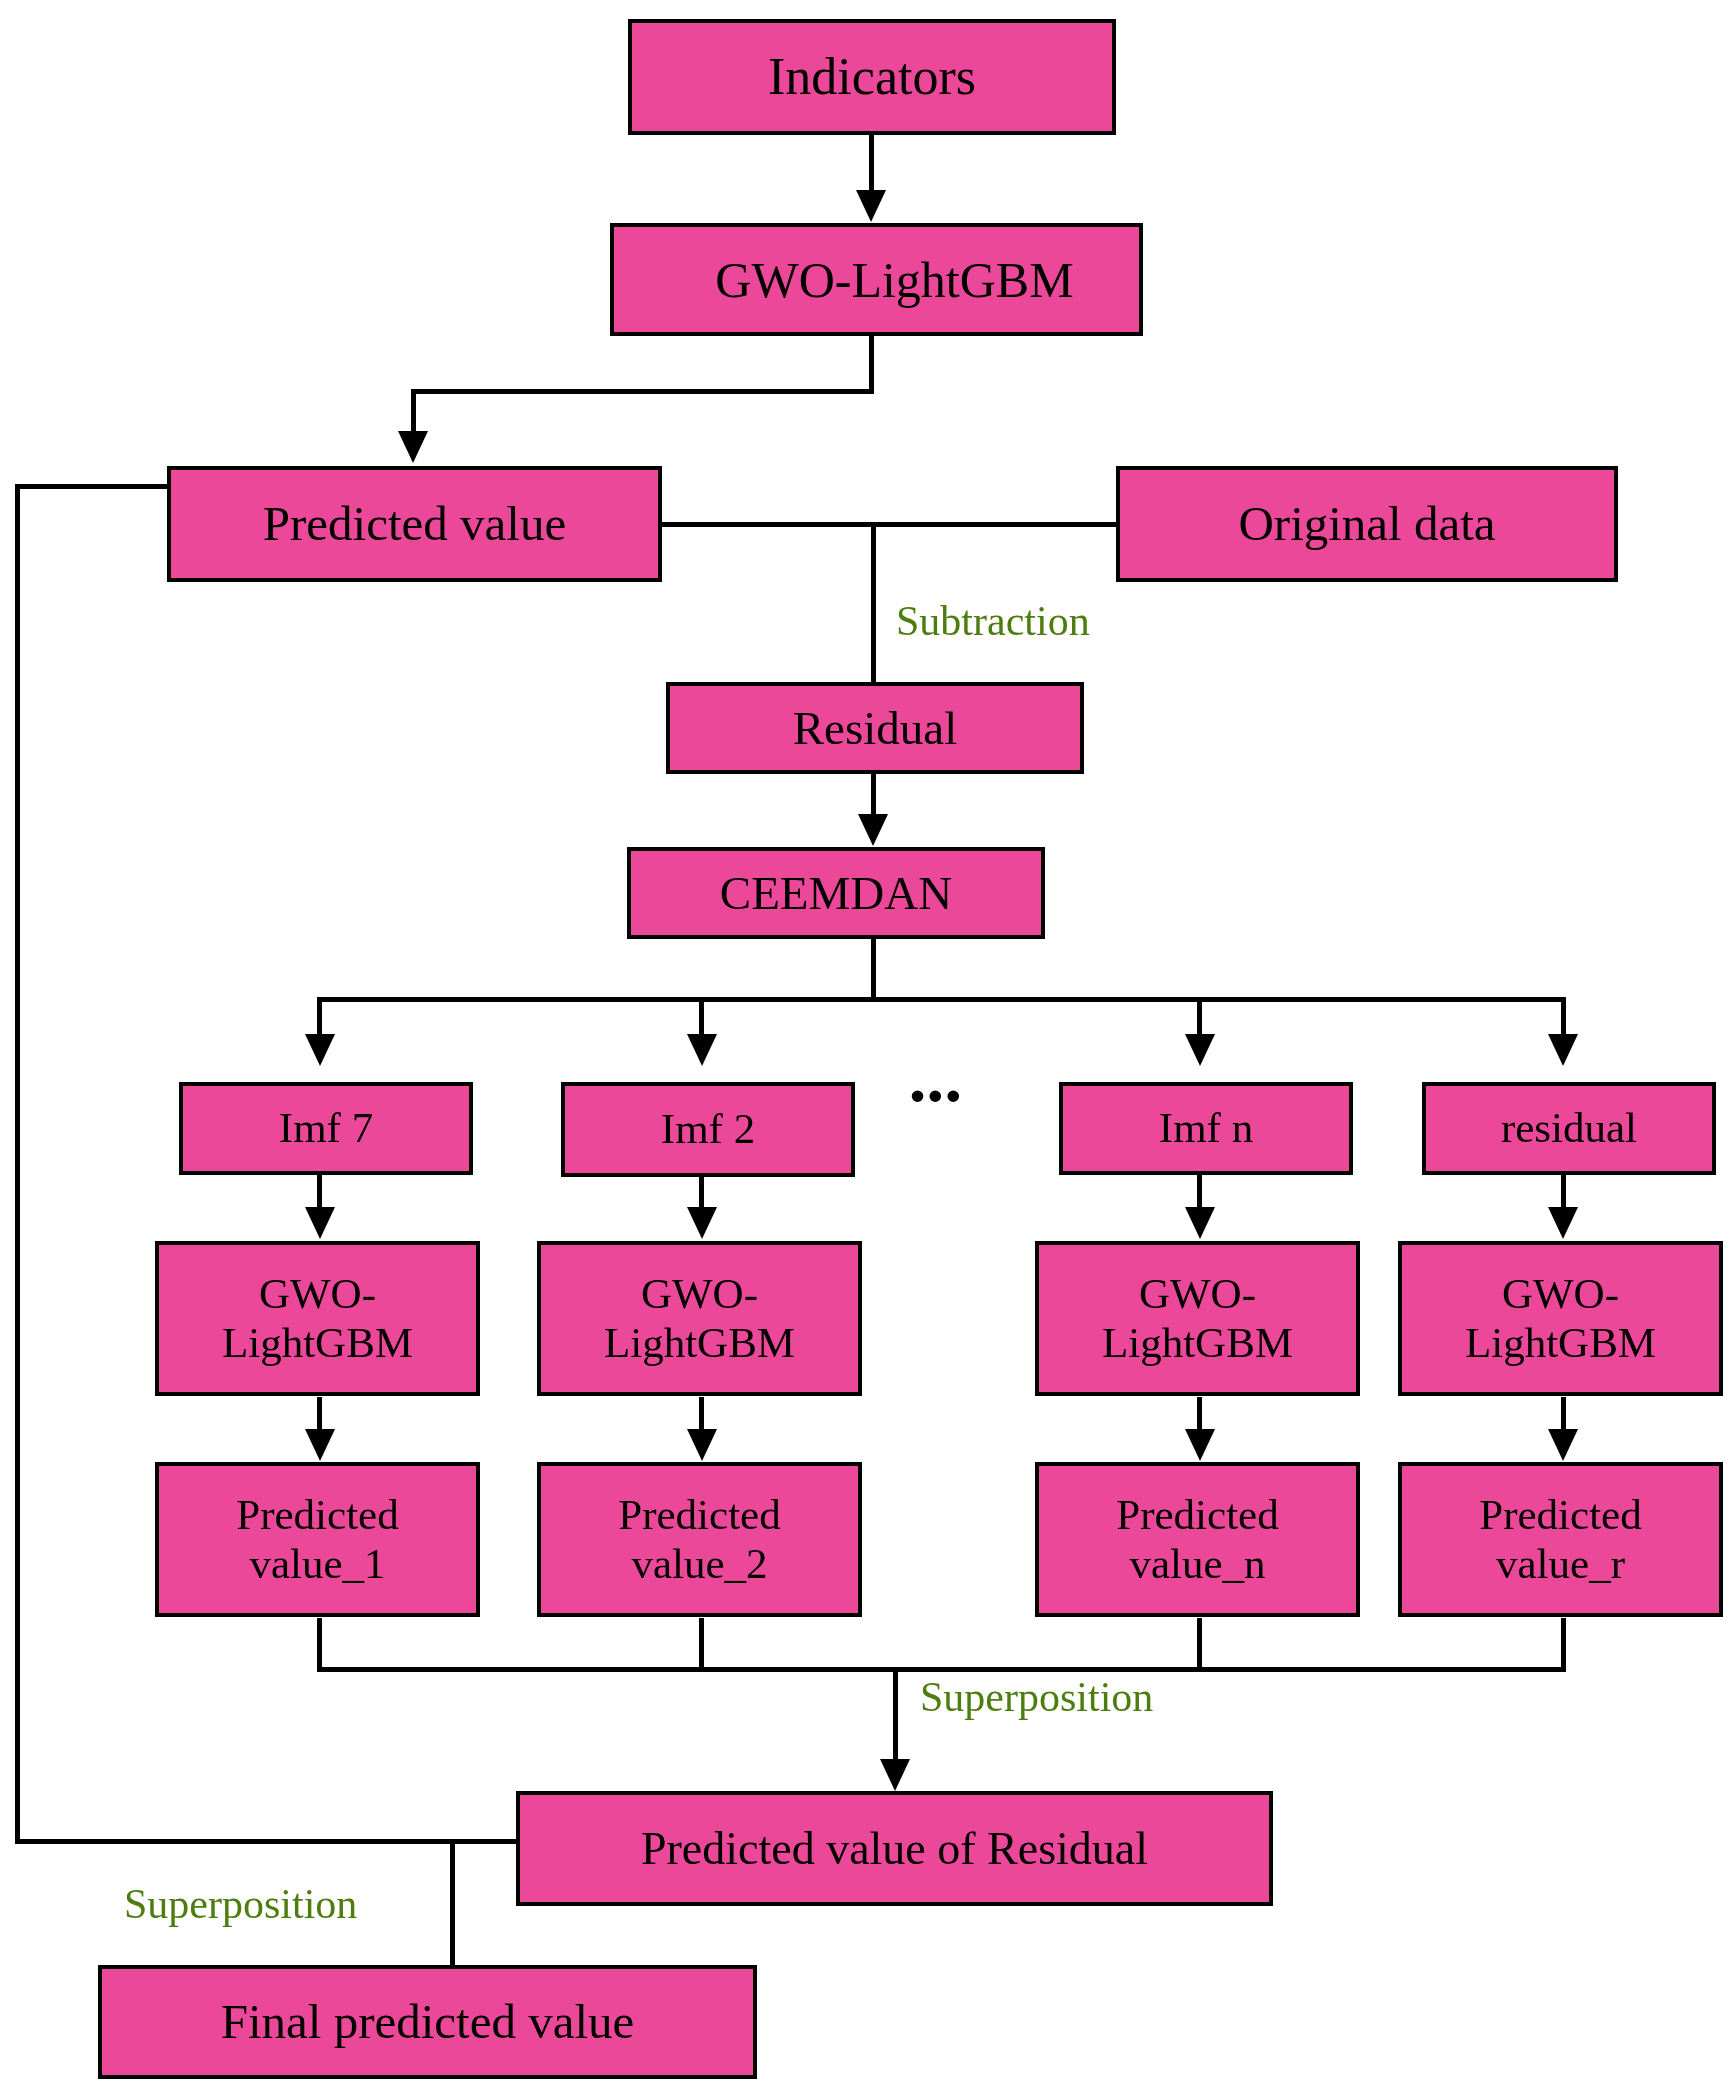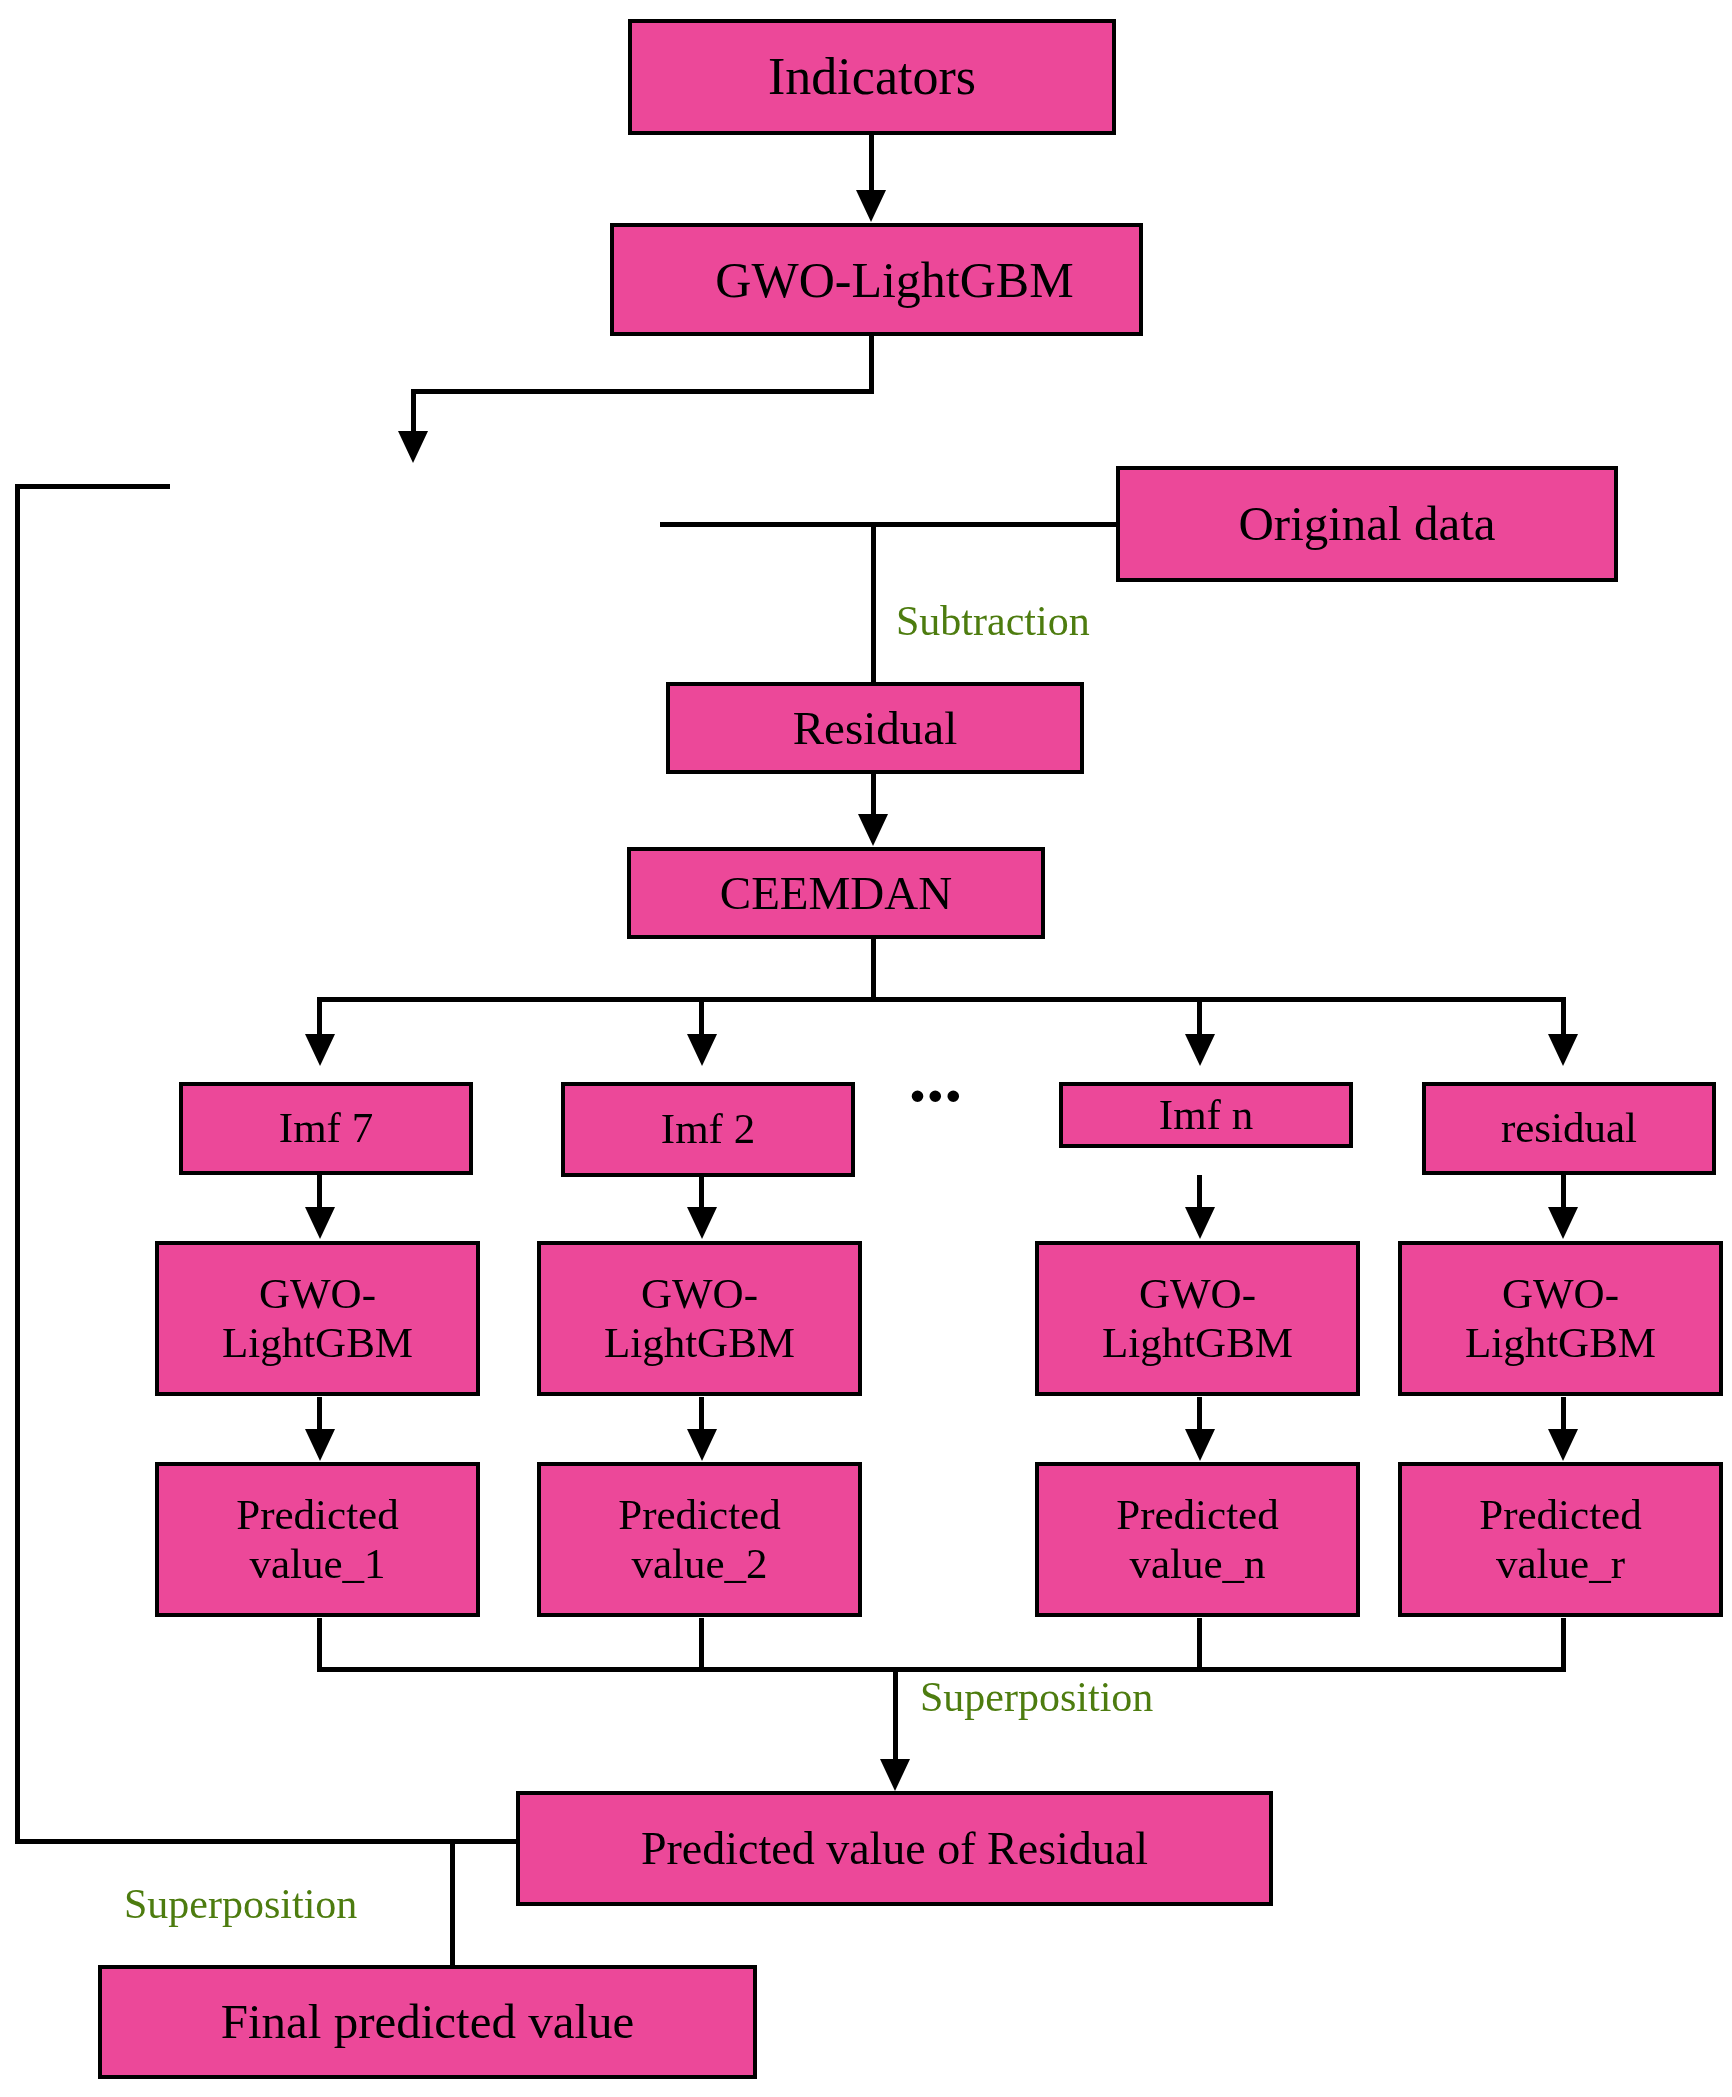--- a/index.html
+++ b/index.html
@@ -66,20 +66,23 @@
 
   <div class="box" style="left:610px; top:223px; width:533px; height:113px; font-size:50px;padding-left:36px;">
     <span class="lbl">GWO-LightGBM</span>
   </div>
 
   <div class="vline" style="left:869px; top:336px; height:58px;"></div>
   <div class="hline" style="left:411px; top:389px; width:463px;"></div>
   <div class="vline" style="left:411px; top:389px; height:46px;"></div>
   <div class="arrow" style="left:398px; top:431px;"></div>
 
+  <div class="box" style="left:167px; top:466px; width:495px; height:116px; font-size:49px;">
+    <span class="lbl">Predicted value</span>
+  </div>
 
   <div class="box" style="left:1116px; top:466px; width:502px; height:116px; font-size:49px;justify-content:center;">
     <span class="lbl">Original data</span>
   </div>
 
   <div class="hline" style="left:660px; top:522px; width:457px;"></div>
 
   <div class="vline" style="left:871px; top:522px; height:162px;"></div>
   <div class="edgelabel" style="left:896px; top:600px; font-size:42px;">Subtraction</div>
 
@@ -110,21 +113,21 @@
   <div class="arrow" style="left:1548px; top:1034px;"></div>
 
   <div class="dots" style="left:910px; top:1074px; font-size:43px;">•••</div>
 
   <div class="box" style="left:179px; top:1082px; width:294px; height:93px; font-size:43px;">
     <span class="lbl">Imf 7</span>
   </div>
   <div class="box" style="left:561px; top:1082px; width:294px; height:95px; font-size:43px;">
     <span class="lbl">Imf 2</span>
   </div>
-  <div class="box" style="left:1059px; top:1082px; width:294px; height:66px; font-size:43px;">
+  <div class="box" style="left:1059px; top:1082px; width:294px; height:93px; font-size:43px;">
     <span class="lbl">Imf n</span>
   </div>
   <div class="box" style="left:1422px; top:1082px; width:294px; height:93px; font-size:43px;">
     <span class="lbl">residual</span>
   </div>
 
   <div class="vline" style="left:317px; top:1175px; height:35px;"></div>
   <div class="arrow" style="left:305px; top:1207px;"></div>
 
   <div class="vline" style="left:699px; top:1175px; height:35px;"></div>

